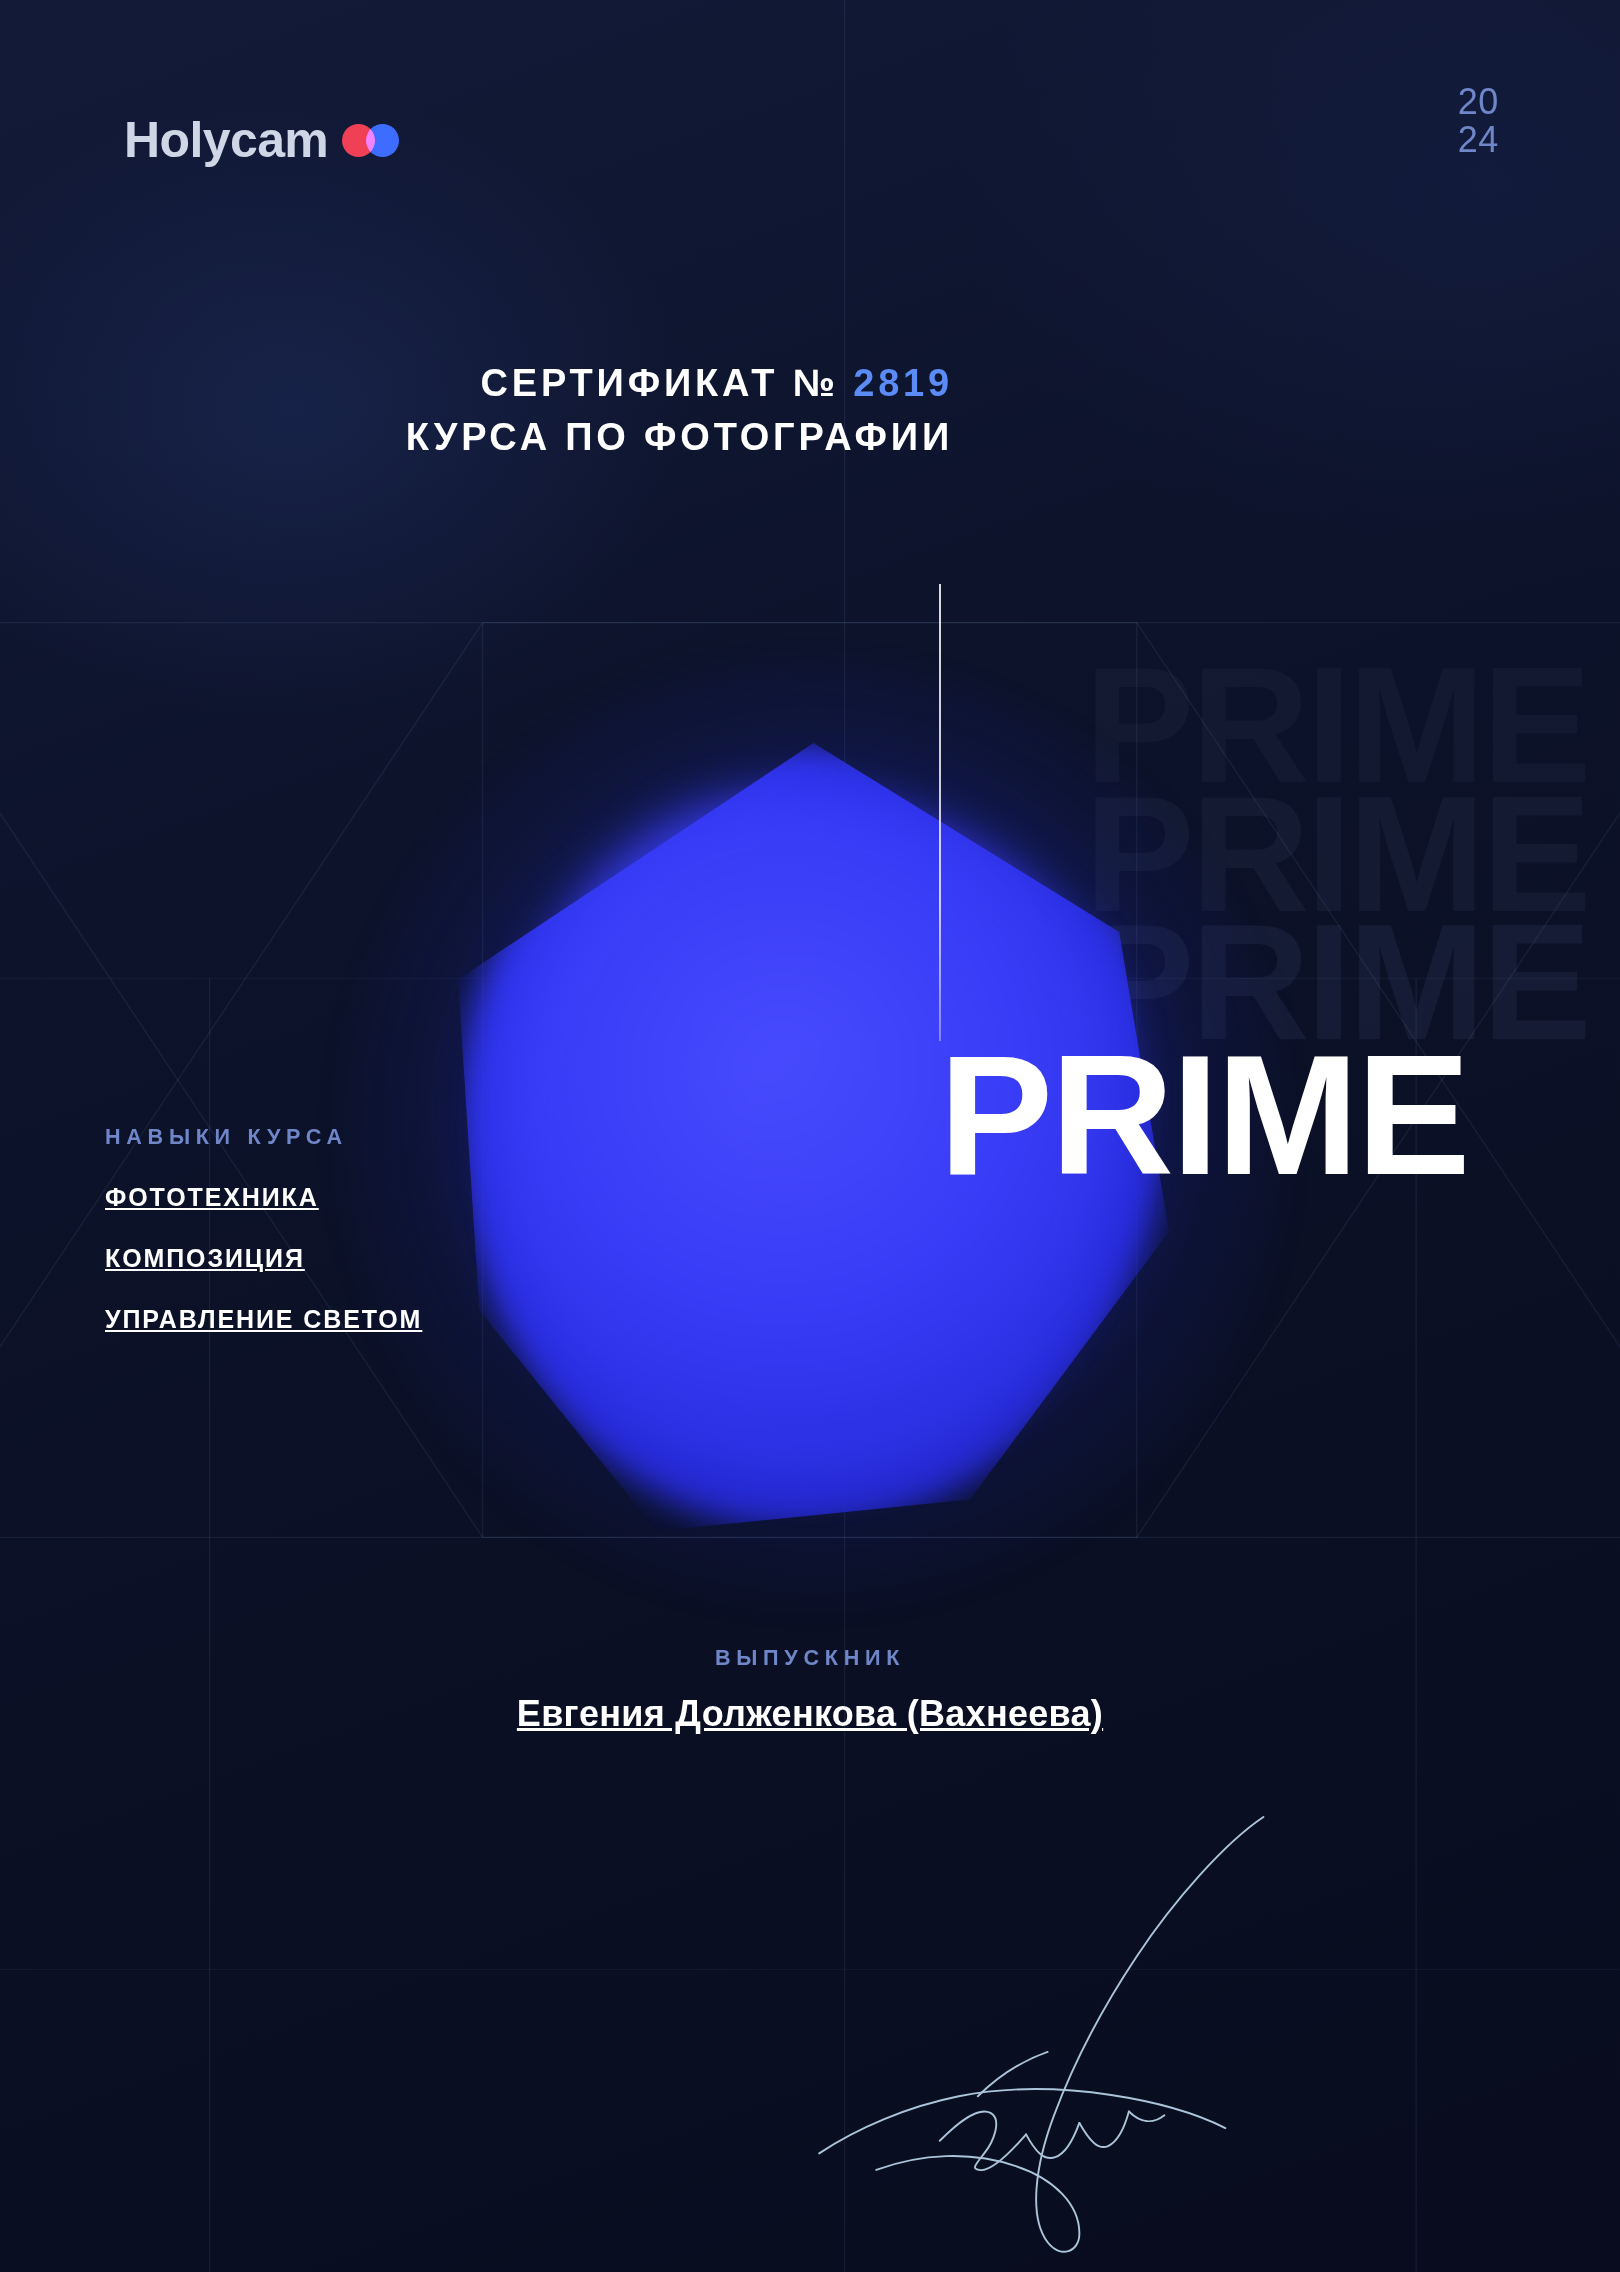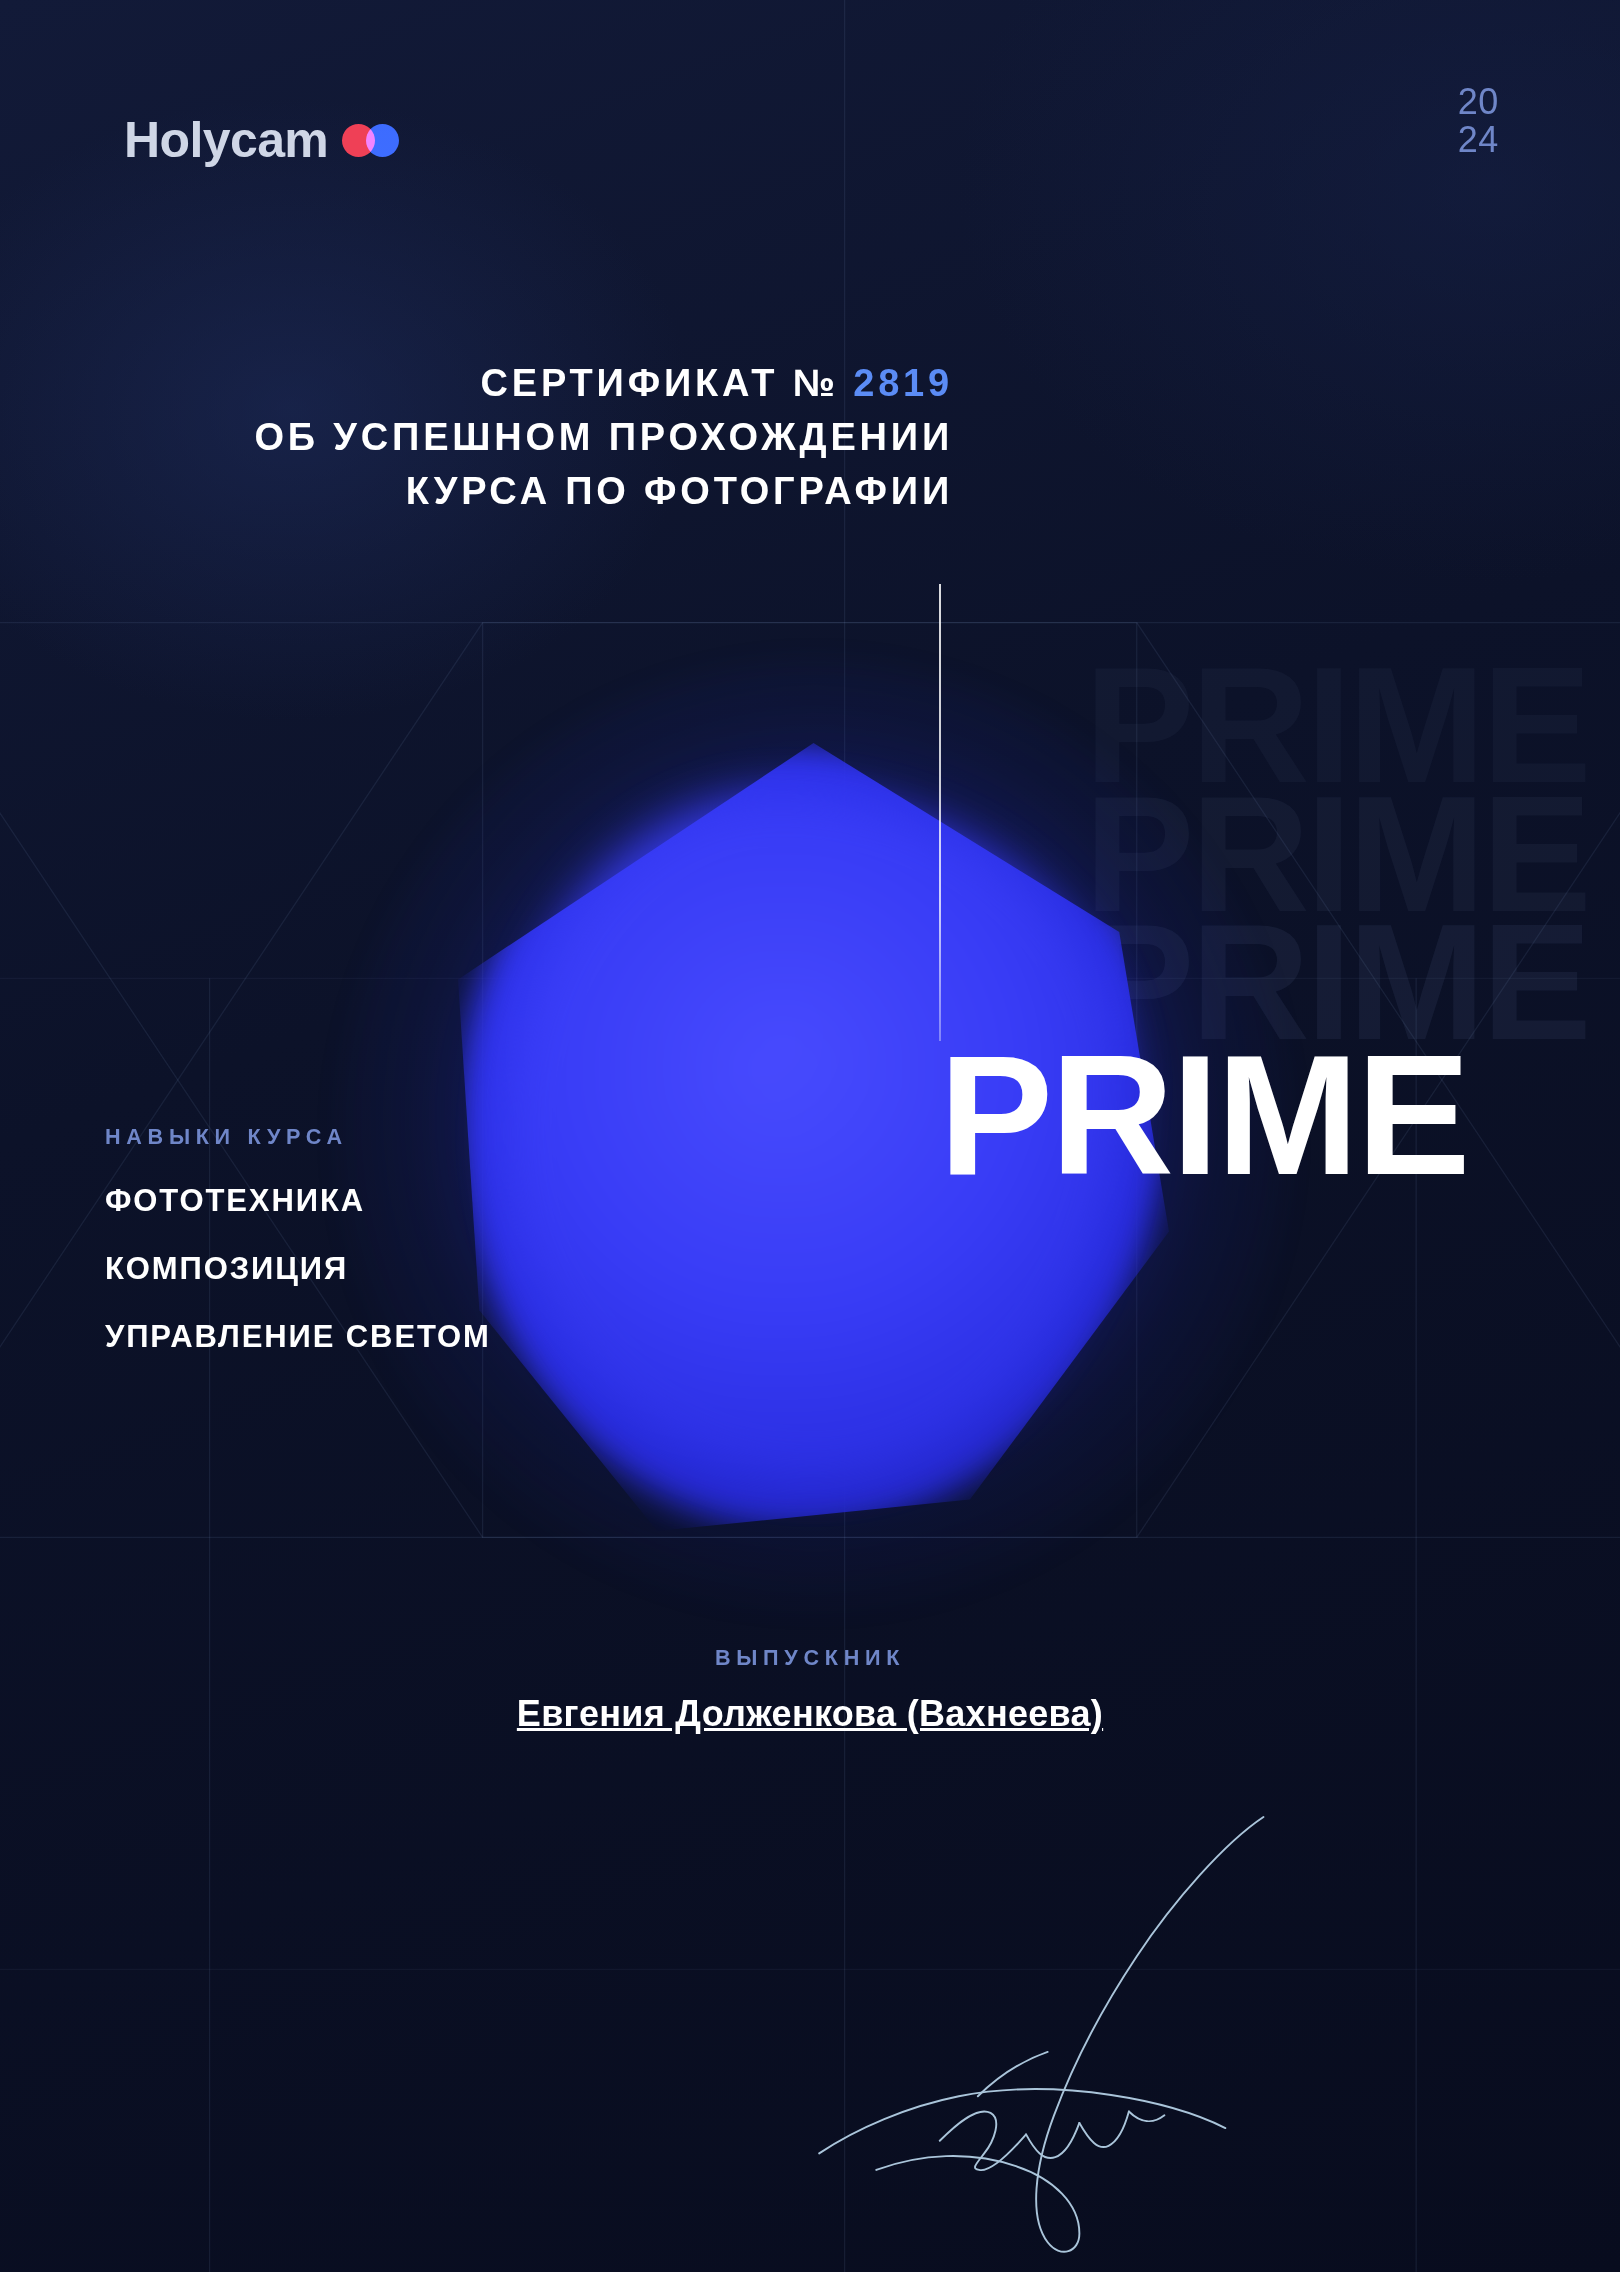--- a/index.html
+++ b/index.html
@@ -188,26 +188,27 @@
     width: 572px;
   }
   .skills-caption {
     font-size: 21.6px;
     font-weight: 700;
     letter-spacing: 5.7px;
     color: #6f86c8;
     margin-bottom: 33px;
   }
   .skill {
-    font-size: 31px;
+    font-size: 25px;
     font-weight: 700;
     letter-spacing: 1.9px;
     color: #ffffff;
     margin-bottom: 32px;
     white-space: nowrap;
+    text-decoration: underline;
   }
 
   
   .person-block {
     position: absolute;
     width: 100%;
     text-align: center;
   }
   .person-caption {
     font-size: 21.6px;
@@ -286,21 +287,20 @@
   <div class="year">
     <div>20</div>
     <div>24</div>
   </div>
 
   <div class="title-block">
     <div class="title-line">
       <span>СЕРТИФИКАТ №</span>
       <span class="cert-no">2819</span>
     </div>
-    <div class="title-line">ОБ УСПЕШНОМ ПРОХОЖДЕНИИ</div>
     <div class="title-line">КУРСА ПО ФОТОГРАФИИ</div>
   </div>
 
   <div class="divider"></div>
 
   <div class="prime-main">PRIME</div>
 
   <div class="skills">
     <div class="skills-caption">НАВЫКИ КУРСА</div>
     <div class="skill">ФОТОТЕХНИКА</div>

